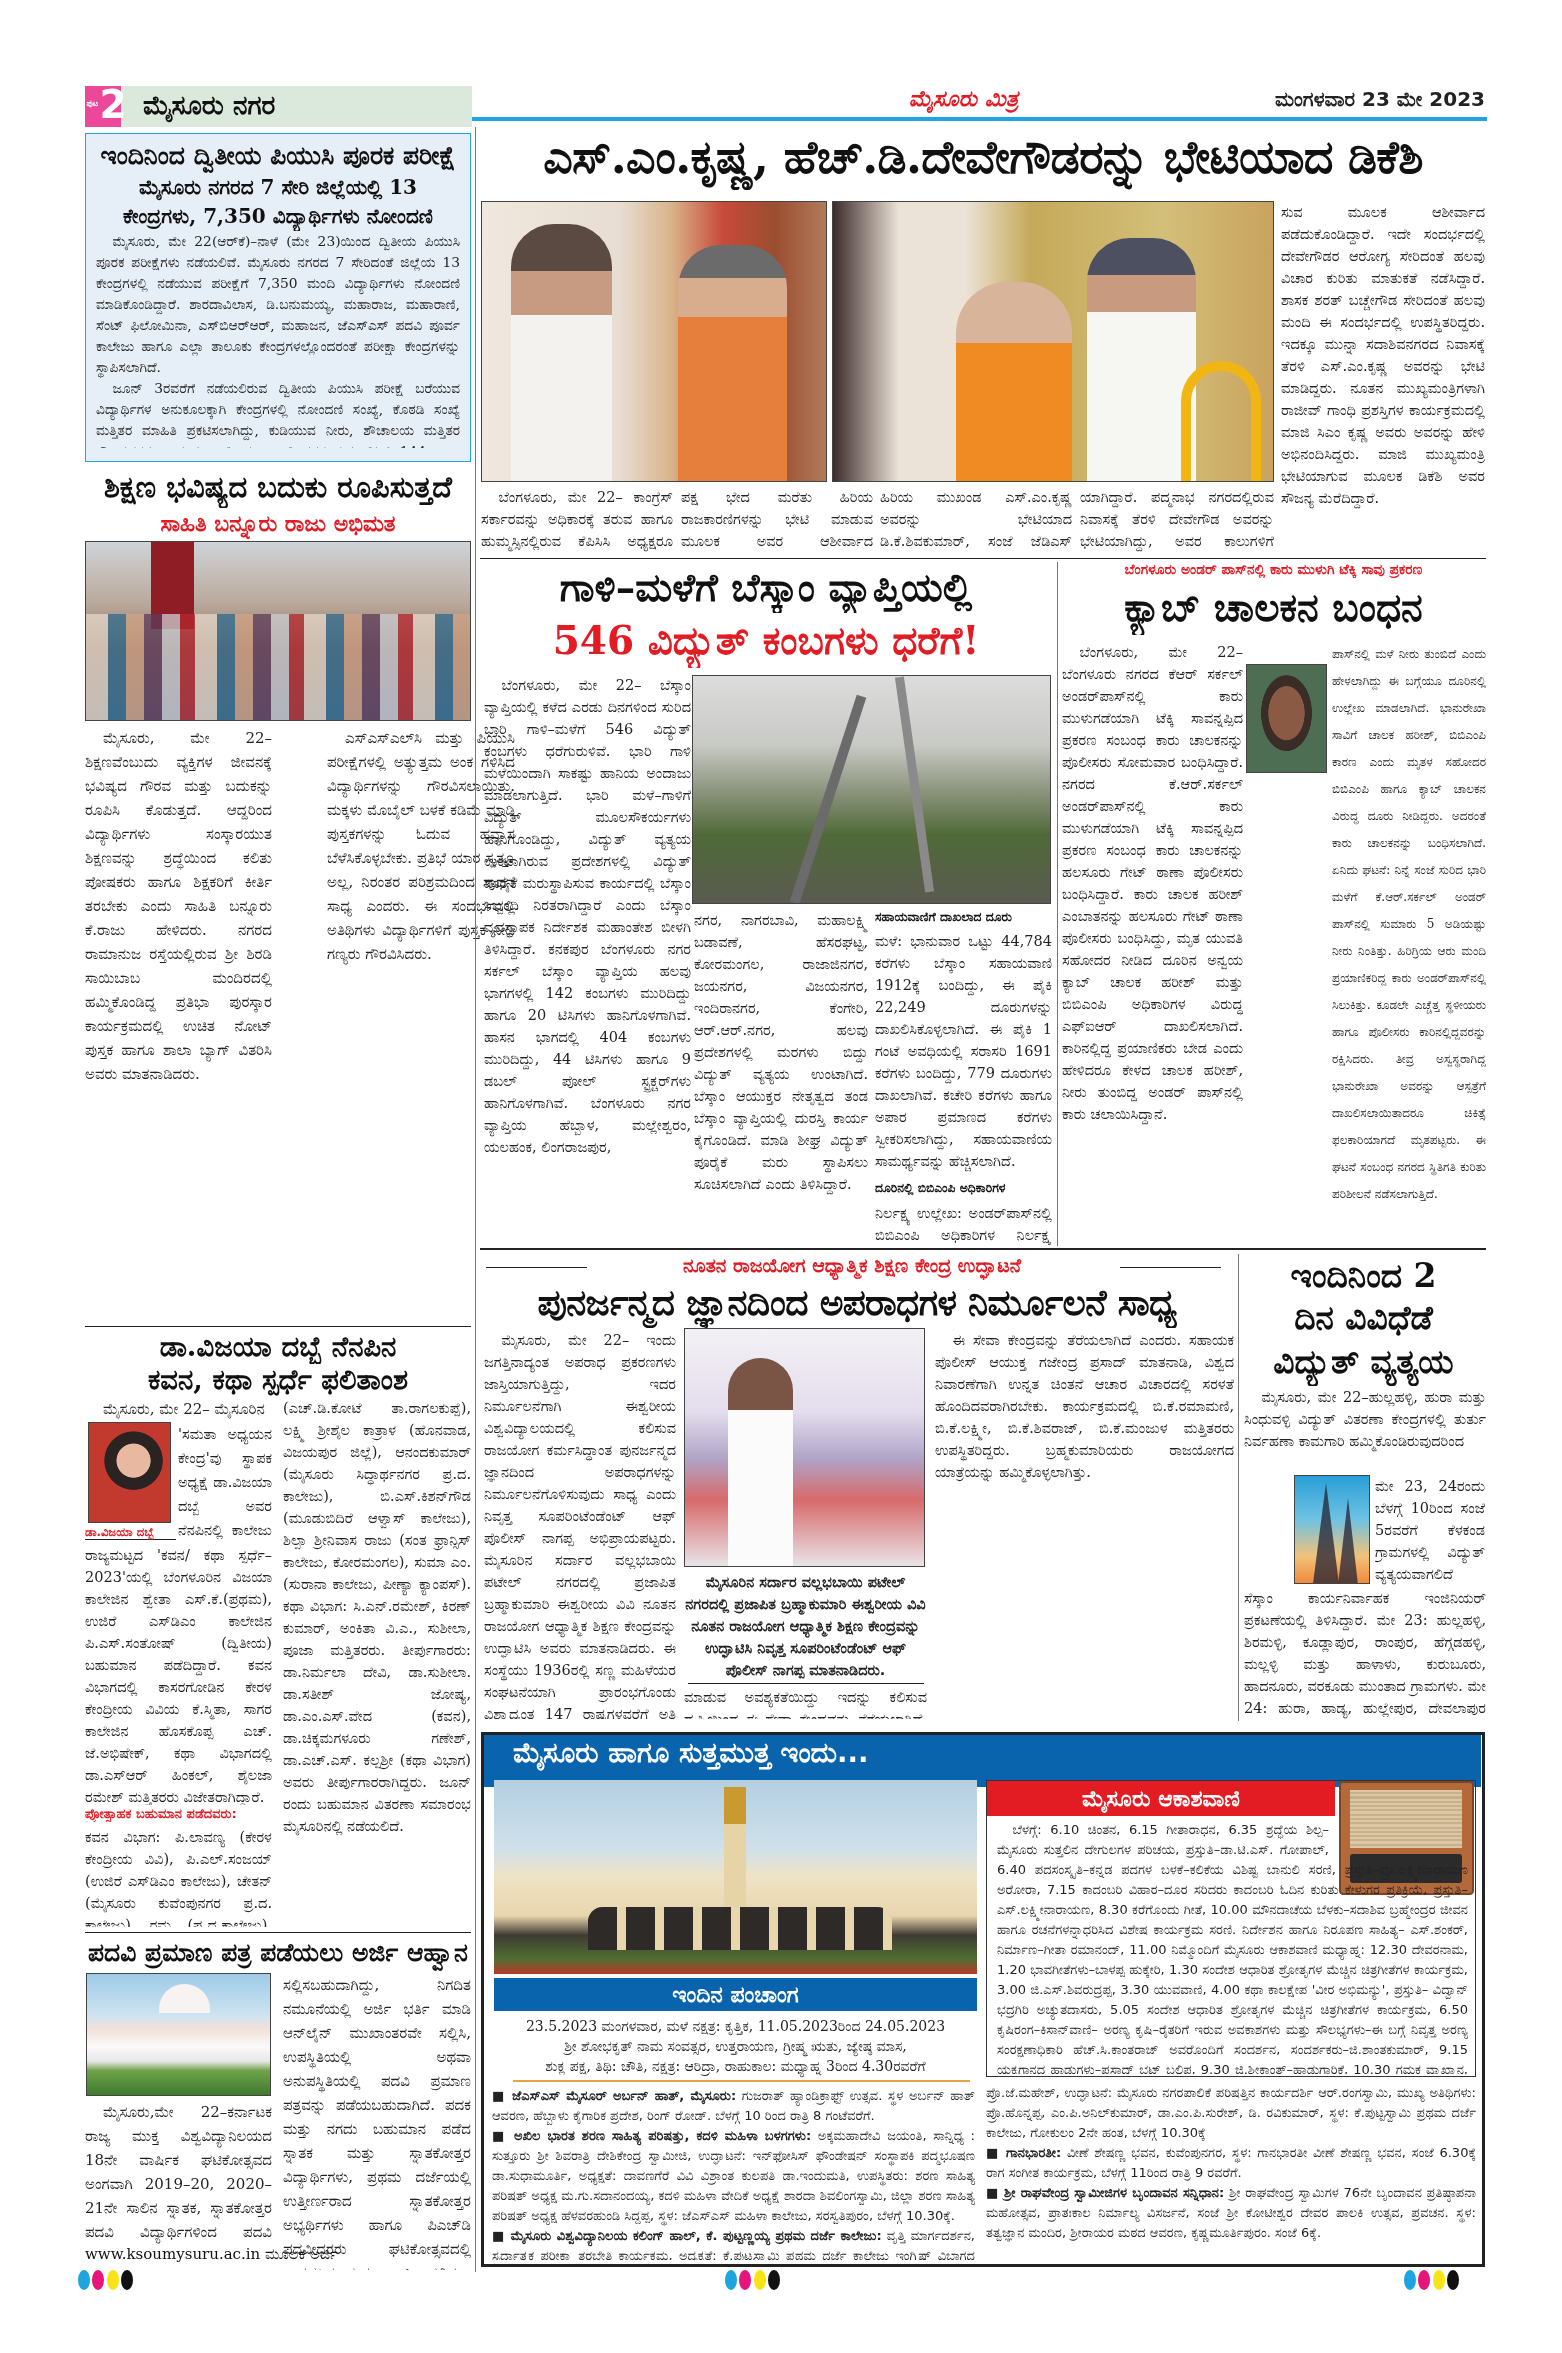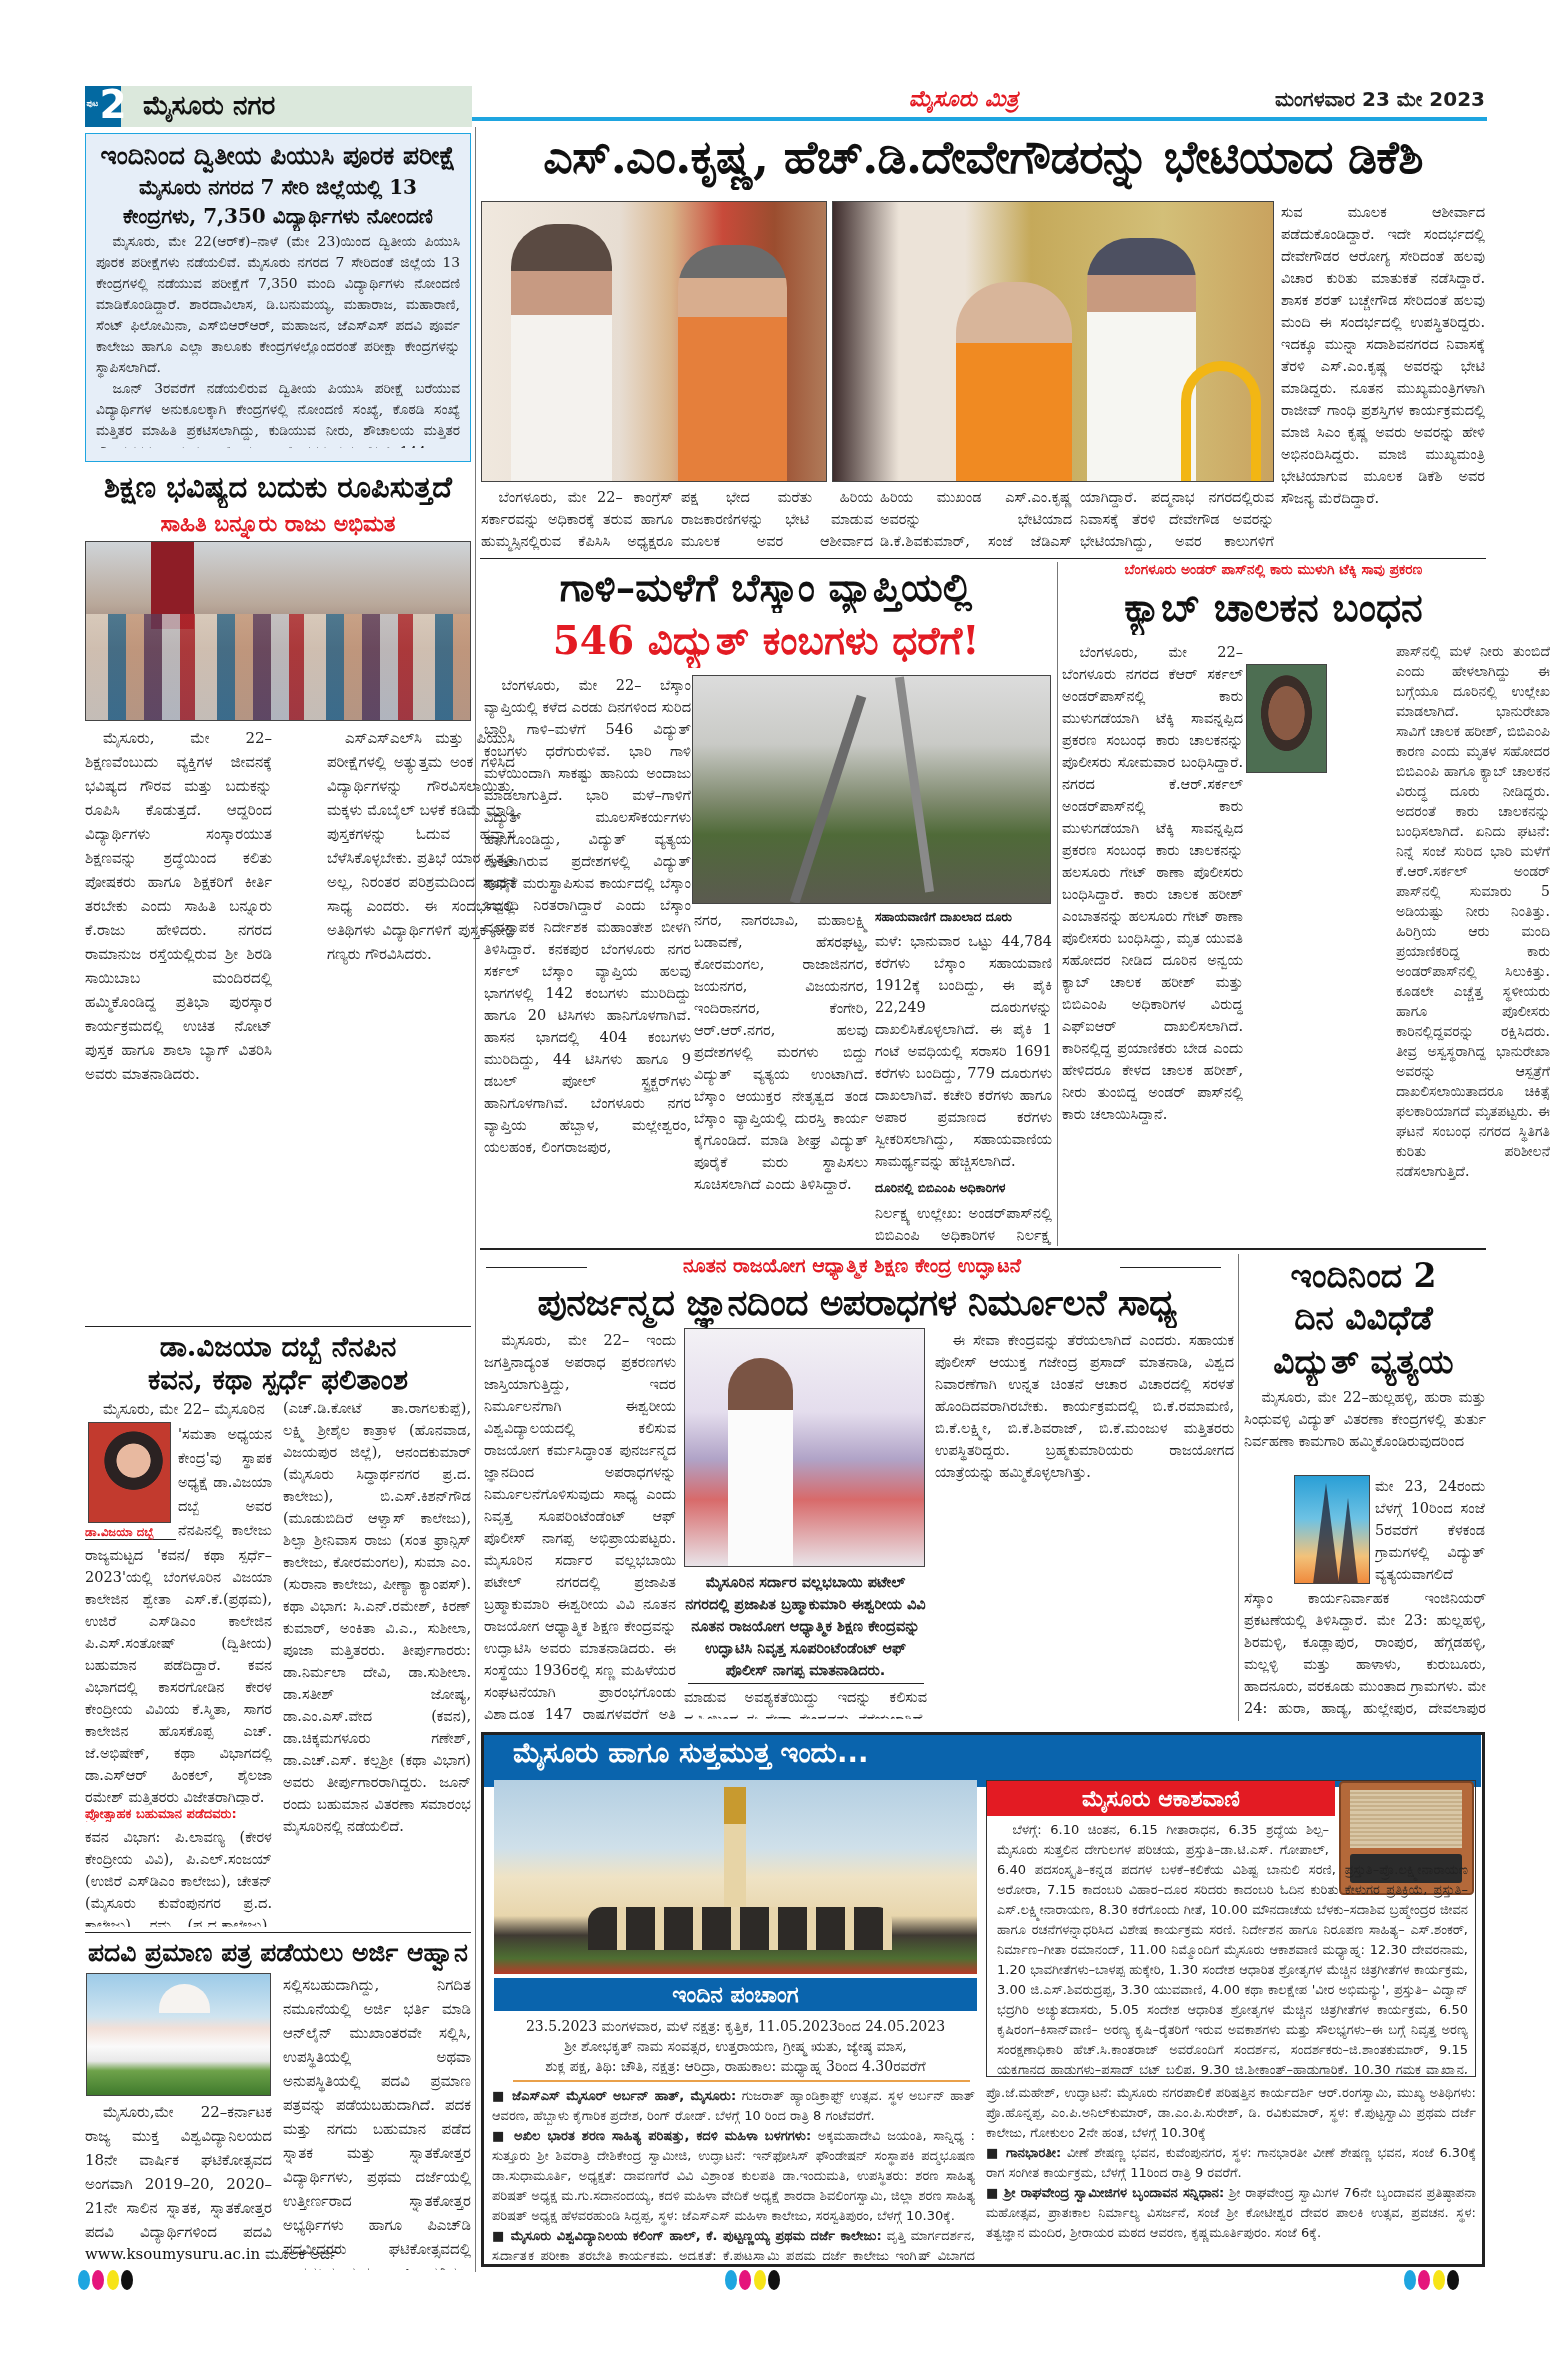--- a/index.html
+++ b/index.html
@@ -12,21 +12,21 @@
 .hl{font-family:"DejaVu Serif",serif;font-weight:bold;color:#111;text-align:center;white-space:nowrap;overflow:hidden}
 .red{color:#e31b23}
 .photo{position:absolute;border:0.7px solid #444;overflow:hidden}
 .rule{position:absolute;background:#222}
 .dot{display:inline-block;width:11.6px;height:20px;border-radius:50%;margin-right:2.9px}
 </style>
 </head>
 <body>
 
 <div class="abs" style="left:85px;top:86px;width:387px;height:41px;background:#dbe8dc;">
-  <div class="abs" style="left:0;top:0;width:36px;height:41px;background:#0369a1;color:#fff;">
+  <div class="abs" style="left:0;top:0;width:36px;height:41px;background:#ec4899;color:#fff;">
     <span class="abs sans" style="left:1.4px;top:13px;font-size:8px;font-weight:bold;">ಪುಟ</span>
     <span class="abs sans" style="left:14.5px;top:-2.9px;font-size:39px;font-weight:bold;line-height:43px;">2</span>
   </div>
   <span class="abs sans" style="left:58px;top:4.3px;font-size:26px;font-weight:bold;color:#111;">ಮೈಸೂರು ನಗರ</span>
 </div>
 <div class="abs" style="left:855px;top:86px;width:217px;text-align:center;font-family:'DejaVu Sans',sans-serif;font-size:22px;font-weight:bold;color:#e31b23;font-style:italic;">ಮೈಸೂರು ಮಿತ್ರ</div>
 <div class="abs sans" style="left:1188px;top:87px;width:297px;text-align:right;font-size:20px;font-weight:bold;color:#222;">ಮಂಗಳವಾರ 23 ಮೇ 2023</div>
 <div class="rule" style="left:472px;top:117px;width:1015px;height:4.3px;background:#1ea5e0;"></div>
 
 <div class="abs" style="left:85px;top:133px;width:386px;height:329px;background:#e6eef8;border:1.4px solid #1ea5e0;padding:4.3px 10px;">
@@ -147,21 +147,21 @@
 <div class="rule" style="left:1057px;top:562px;width:0.7px;height:684px;background:#777;"></div>
 
 <div class="abs red sans" style="left:1062px;top:561px;width:423px;font-size:13.8px;font-weight:bold;white-space:nowrap;overflow:hidden;text-align:center;">ಬೆಂಗಳೂರು ಅಂಡರ್ ಪಾಸ್‌ನಲ್ಲಿ ಕಾರು ಮುಳುಗಿ ಟೆಕ್ಕಿ ಸಾವು ಪ್ರಕರಣ</div>
 <div class="hl" style="position:absolute;left:1062px;top:580px;width:423px;font-size:39px;line-height:55px;">ಕ್ಯಾಬ್ ಚಾಲಕನ ಬಂಧನ</div>
 <div class="txt" style="position:absolute;left:1062px;top:641px;width:181px;height:606px;font-size:14.5px;line-height:22px;">
     <p>ಬೆಂಗಳೂರು, ಮೇ 22– ಬೆಂಗಳೂರು ನಗರದ ಕೆಆರ್ ಸರ್ಕಲ್ ಅಂಡರ್‌ಪಾಸ್‌ನಲ್ಲಿ ಕಾರು ಮುಳುಗಡೆಯಾಗಿ ಟೆಕ್ಕಿ ಸಾವನ್ನಪ್ಪಿದ ಪ್ರಕರಣ ಸಂಬಂಧ ಕಾರು ಚಾಲಕನನ್ನು ಪೊಲೀಸರು ಸೋಮವಾರ ಬಂಧಿಸಿದ್ದಾರೆ. ನಗರದ ಕೆ.ಆರ್.ಸರ್ಕಲ್ ಅಂಡರ್‌ಪಾಸ್‌ನಲ್ಲಿ ಕಾರು ಮುಳುಗಡೆಯಾಗಿ ಟೆಕ್ಕಿ ಸಾವನ್ನಪ್ಪಿದ ಪ್ರಕರಣ ಸಂಬಂಧ ಕಾರು ಚಾಲಕನನ್ನು ಹಲಸೂರು ಗೇಟ್ ಠಾಣಾ ಪೊಲೀಸರು ಬಂಧಿಸಿದ್ದಾರೆ. ಕಾರು ಚಾಲಕ ಹರೀಶ್ ಎಂಬಾತನನ್ನು ಹಲಸೂರು ಗೇಟ್ ಠಾಣಾ ಪೊಲೀಸರು ಬಂಧಿಸಿದ್ದು, ಮೃತ ಯುವತಿ ಸಹೋದರ ನೀಡಿದ ದೂರಿನ ಅನ್ವಯ ಕ್ಯಾಬ್ ಚಾಲಕ ಹರೀಶ್ ಮತ್ತು ಬಿಬಿಎಂಪಿ ಅಧಿಕಾರಿಗಳ ವಿರುದ್ಧ ಎಫ್‌ಐಆರ್ ದಾಖಲಿಸಲಾಗಿದೆ. ಕಾರಿನಲ್ಲಿದ್ದ ಪ್ರಯಾಣಿಕರು ಬೇಡ ಎಂದು ಹೇಳಿದರೂ ಕೇಳದ ಚಾಲಕ ಹರೀಶ್, ನೀರು ತುಂಬಿದ್ದ ಅಂಡರ್ ಪಾಸ್‌ನಲ್ಲಿ ಕಾರು ಚಲಾಯಿಸಿದ್ದಾನೆ.</p>
   </div>
 <div class="photo" style="left:1246px;top:664px;width:81px;height:109px;background:radial-gradient(ellipse at 50% 45%,#8a5a44 0 32%,#3a2d28 33% 45%,#4d6e52 46% 100%);">
   
 </div>
-<div class="txt" style="position:absolute;left:1396px;top:641px;width:154px;height:606px;font-size:14px;line-height:20px;">
+<div class="txt" style="position:absolute;left:1332px;top:641px;width:154px;height:606px;font-size:12px;line-height:27px;">
     <p style="text-indent:0">ಪಾಸ್‌ನಲ್ಲಿ ಮಳೆ ನೀರು ತುಂಬಿದೆ ಎಂದು ಹೇಳಲಾಗಿದ್ದು ಈ ಬಗ್ಗೆಯೂ ದೂರಿನಲ್ಲಿ ಉಲ್ಲೇಖ ಮಾಡಲಾಗಿದೆ. ಭಾನುರೇಖಾ ಸಾವಿಗೆ ಚಾಲಕ ಹರೀಶ್, ಬಿಬಿಎಂಪಿ ಕಾರಣ ಎಂದು ಮೃತಳ ಸಹೋದರ ಬಿಬಿಎಂಪಿ ಹಾಗೂ ಕ್ಯಾಬ್ ಚಾಲಕನ ವಿರುದ್ಧ ದೂರು ನೀಡಿದ್ದರು. ಅದರಂತೆ ಕಾರು ಚಾಲಕನನ್ನು ಬಂಧಿಸಲಾಗಿದೆ. ಏನಿದು ಘಟನೆ: ನಿನ್ನೆ ಸಂಜೆ ಸುರಿದ ಭಾರಿ ಮಳೆಗೆ ಕೆ.ಆರ್.ಸರ್ಕಲ್ ಅಂಡರ್ ಪಾಸ್‌ನಲ್ಲಿ ಸುಮಾರು 5 ಅಡಿಯಷ್ಟು ನೀರು ನಿಂತಿತ್ತು. ಹಿರಿಗ್ರಿಯ ಆರು ಮಂದಿ ಪ್ರಯಾಣಿಕರಿದ್ದ ಕಾರು ಅಂಡರ್‌ಪಾಸ್‌ನಲ್ಲಿ ಸಿಲುಕಿತ್ತು. ಕೂಡಲೇ ಎಚ್ಚೆತ್ತ ಸ್ಥಳೀಯರು ಹಾಗೂ ಪೊಲೀಸರು ಕಾರಿನಲ್ಲಿದ್ದವರನ್ನು ರಕ್ಷಿಸಿದರು. ತೀವ್ರ ಅಸ್ವಸ್ಥರಾಗಿದ್ದ ಭಾನುರೇಖಾ ಅವರನ್ನು ಆಸ್ಪತ್ರೆಗೆ ದಾಖಲಿಸಲಾಯಿತಾದರೂ ಚಿಕಿತ್ಸೆ ಫಲಕಾರಿಯಾಗದೆ ಮೃತಪಟ್ಟರು. ಈ ಘಟನೆ ಸಂಬಂಧ ನಗರದ ಸ್ಥಿತಿಗತಿ ಕುರಿತು ಪರಿಶೀಲನೆ ನಡೆಸಲಾಗುತ್ತಿದೆ.</p>
   </div>
 <div class="rule" style="left:480px;top:1248px;width:1006px;height:2.2px;"></div>
 
 <div class="rule" style="left:486px;top:1267px;width:101px;height:0.7px;"></div>
 <div class="abs red sans" style="left:591px;top:1254px;width:522px;font-size:19px;font-weight:bold;text-align:center;white-space:nowrap;">ನೂತನ ರಾಜಯೋಗ ಆಧ್ಯಾತ್ಮಿಕ ಶಿಕ್ಷಣ ಕೇಂದ್ರ ಉದ್ಘಾಟನೆ</div>
 <div class="rule" style="left:1120px;top:1267px;width:101px;height:0.7px;"></div>
 <div class="hl" style="position:absolute;left:480px;top:1277px;width:754px;font-size:36px;line-height:51px;letter-spacing:-0.7px;">ಪುನರ್ಜನ್ಮದ ಜ್ಞಾನದಿಂದ ಅಪರಾಧಗಳ ನಿರ್ಮೂಲನೆ ಸಾಧ್ಯ</div>
 <div class="txt" style="position:absolute;left:484px;top:1329px;width:192px;height:390px;font-size:14.5px;line-height:22px;">
     <p>ಮೈಸೂರು, ಮೇ 22– ಇಂದು ಜಗತ್ತಿನಾದ್ಯಂತ ಅಪರಾಧ ಪ್ರಕರಣಗಳು ಜಾಸ್ತಿಯಾಗುತ್ತಿದ್ದು, ಇದರ ನಿರ್ಮೂಲನೆಗಾಗಿ ಈಶ್ವರೀಯ ವಿಶ್ವವಿದ್ಯಾಲಯದಲ್ಲಿ ಕಲಿಸುವ ರಾಜಯೋಗ ಕರ್ಮಸಿದ್ಧಾಂತ ಪುನರ್ಜನ್ಮದ ಜ್ಞಾನದಿಂದ ಅಪರಾಧಗಳನ್ನು ನಿರ್ಮೂಲನೆಗೊಳಿಸುವುದು ಸಾಧ್ಯ ಎಂದು ನಿವೃತ್ತ ಸೂಪರಿಂಟೆಂಡೆಂಟ್ ಆಫ್ ಪೊಲೀಸ್ ನಾಗಪ್ಪ ಅಭಿಪ್ರಾಯಪಟ್ಟರು. ಮೈಸೂರಿನ ಸರ್ದಾರ ವಲ್ಲಭಬಾಯಿ ಪಟೇಲ್ ನಗರದಲ್ಲಿ ಪ್ರಜಾಪಿತ ಬ್ರಹ್ಮಾಕುಮಾರಿ ಈಶ್ವರೀಯ ವಿವಿ ನೂತನ ರಾಜಯೋಗ ಆಧ್ಯಾತ್ಮಿಕ ಶಿಕ್ಷಣ ಕೇಂದ್ರವನ್ನು ಉದ್ಘಾಟಿಸಿ ಅವರು ಮಾತನಾಡಿದರು. ಈ ಸಂಸ್ಥೆಯು 1936ರಲ್ಲಿ ಸಣ್ಣ ಮಹಿಳೆಯರ ಸಂಘಟನೆಯಾಗಿ ಪ್ರಾರಂಭಗೊಂಡು ವಿಶ್ವಾದ್ಯಂತ 147 ರಾಷ್ಟ್ರಗಳವರೆಗೆ ಅತಿ ಕಡಿಮೆ ಸಮಯದಲ್ಲಿ ತಲುಪಿರುವುದು ವಿಶೇಷ. ಇಲ್ಲಿ ಯಾರೇ ಬಂದರೂ ಶಾಂತಿಯ ಕಂಪನಗಳು ಅವರನ್ನು ಆಕರ್ಷಿಸುತ್ತಿದೆ. ಹಿರಿಯ ಆಧ್ಯಾತ್ಮಿಕ ಚಿಂತಕ ಬಿ.ಕೆ.ರಂಗನಾಥ್ ಮಾತನಾಡಿದರು.</p>

